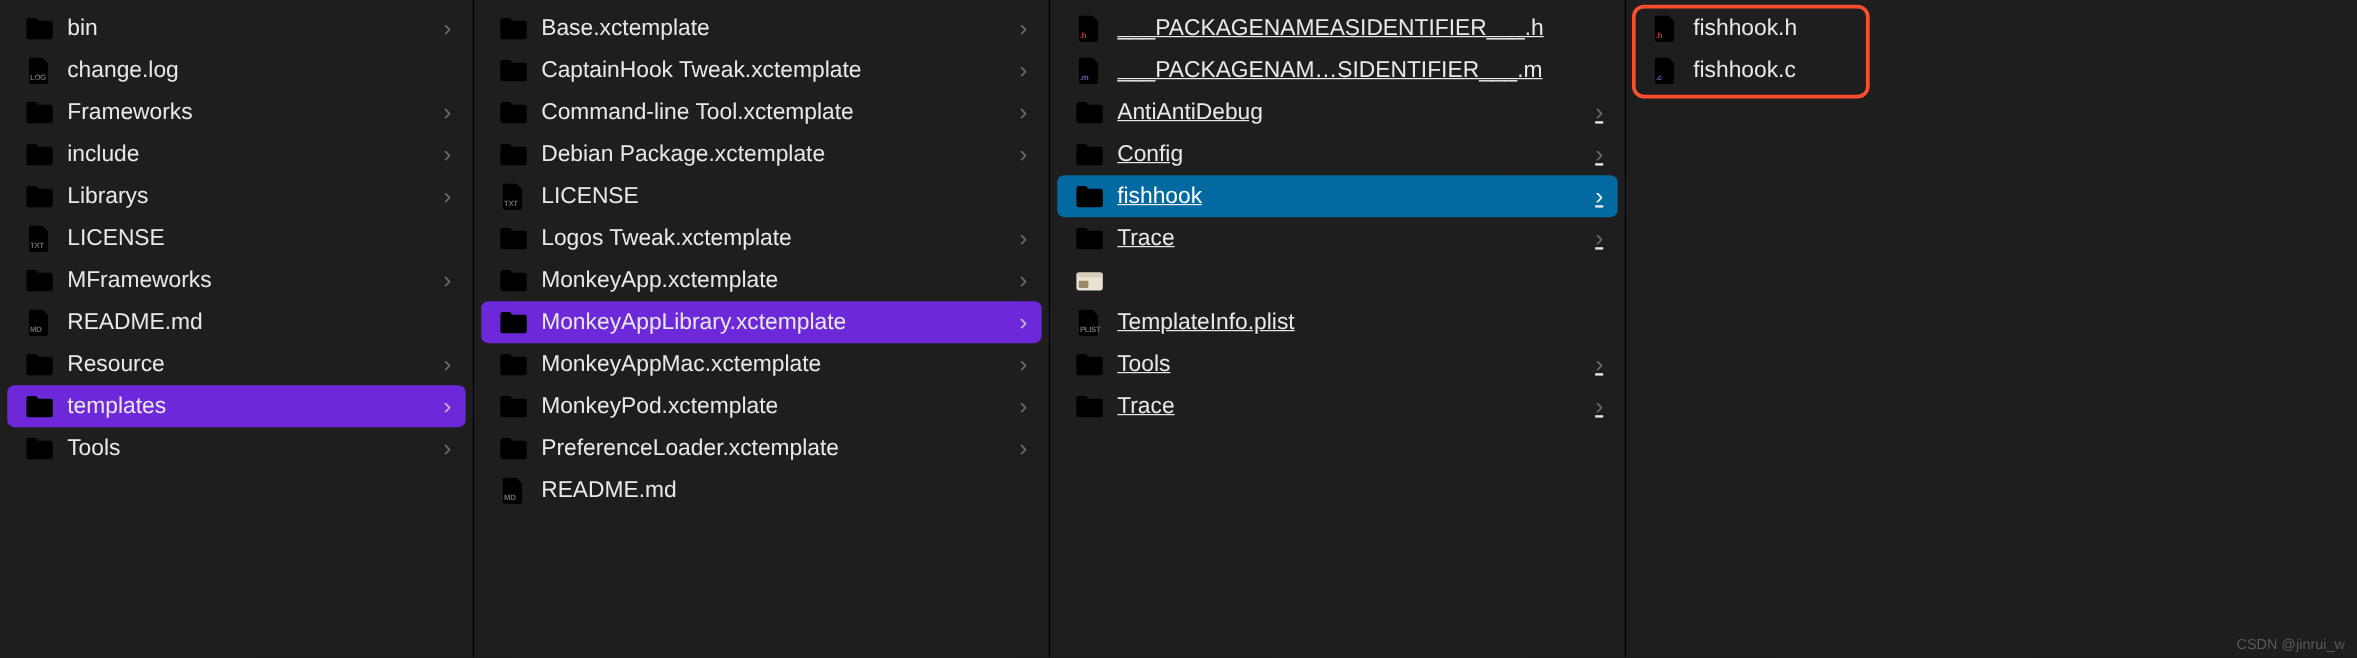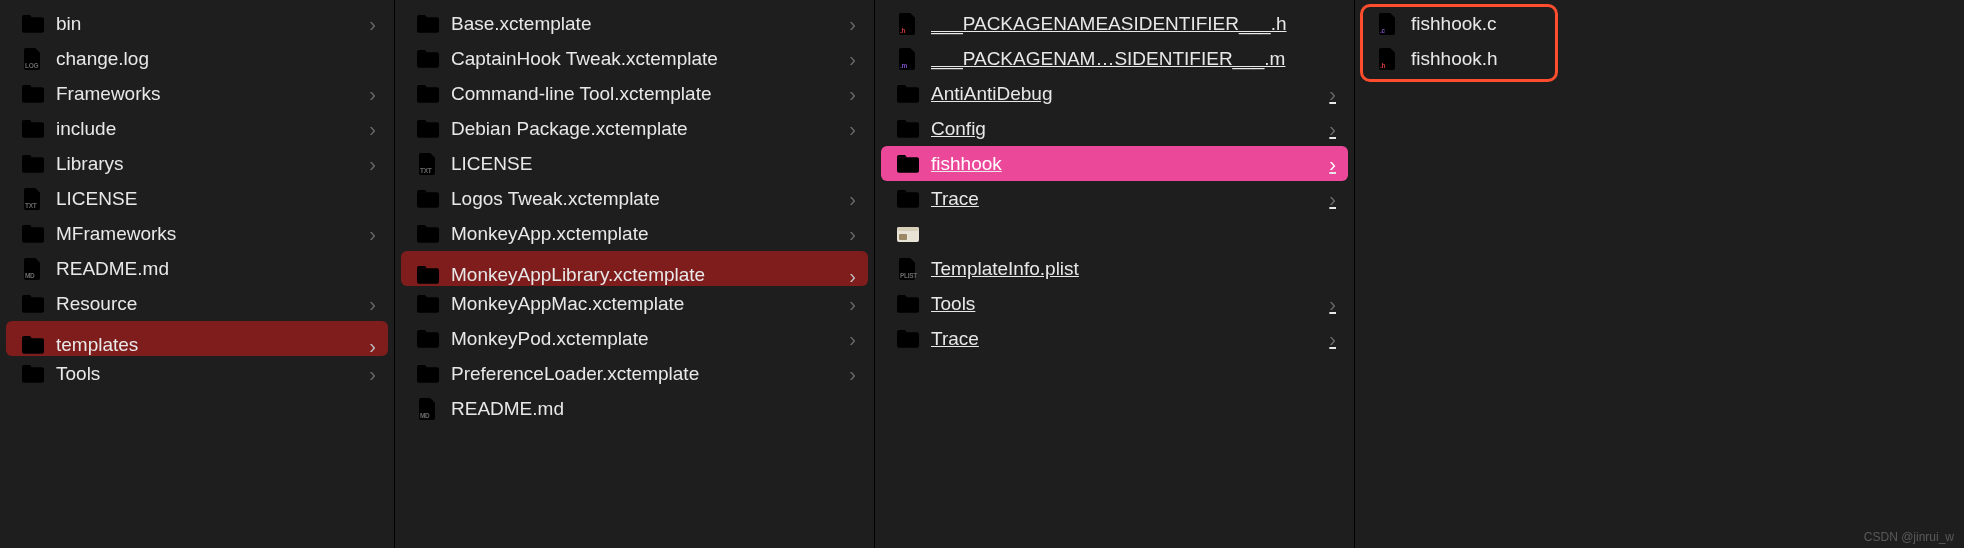--- a/index.html
+++ b/index.html
@@ -48,23 +48,23 @@
     overflow: hidden;
     text-overflow: ellipsis;
     font-size: 19px;
   }
   .item .chev {
     color: #6a6a6a;
     font-size: 20px;
     margin-left: 6px;
     line-height: 1;
   }
-  .item.active-gray { background: #7f1d1d; align-items: flex-end; }
+  .item.active-gray { background: #6d28d9; }
   .item.active-gray .chev { color: #bdbdbd; }
-  .item.active-blue { background: #ec4899; }
+  .item.active-blue { background: #0369a1; }
   .item.active-blue .label { color: #fff; }
   .item.active-blue .chev  { color: #fff; }
   .doc-tag {
     position: absolute;
     bottom: 1px;
     left: 1px;
     font-size: 6.5px;
     font-weight: 700;
     font-family: Arial, sans-serif;
     letter-spacing: -0.3px;
@@ -400,28 +400,28 @@
       <span class="label">Trace</span>
       <span class="chev">›</span>
     </div>
   </div>
 <div class="column col4" id="col4">
 
 <div class="item">
       <span class="icon">
         <span style="position:relative;display:inline-block;width:18px;height:22px"><svg class="doc" width="18" height="22">
             <use href="#sym-doc"></use>
+          </svg><span class="doc-tag tag-red">.h</span></span>
+      </span>
+      <span class="label">fishhook.h</span>
+    </div>
+    <div class="item">
+      <span class="icon">
+        <span style="position:relative;display:inline-block;width:18px;height:22px"><svg class="doc" width="18" height="22">
+            <use href="#sym-doc"></use>
           </svg><span class="doc-tag tag-purp">.c</span></span>
       </span>
       <span class="label">fishhook.c</span>
-    </div>
-    <div class="item">
-      <span class="icon">
-        <span style="position:relative;display:inline-block;width:18px;height:22px"><svg class="doc" width="18" height="22">
-            <use href="#sym-doc"></use>
-          </svg><span class="doc-tag tag-red">.h</span></span>
-      </span>
-      <span class="label">fishhook.h</span>
     </div>
     <div class="highlight-box" style="left: 5px; top: 4px; width: 198px; height: 78px;"></div>
   </div>
 
 <div class="watermark">CSDN @jinrui_w</div>
 
 </body></html>

